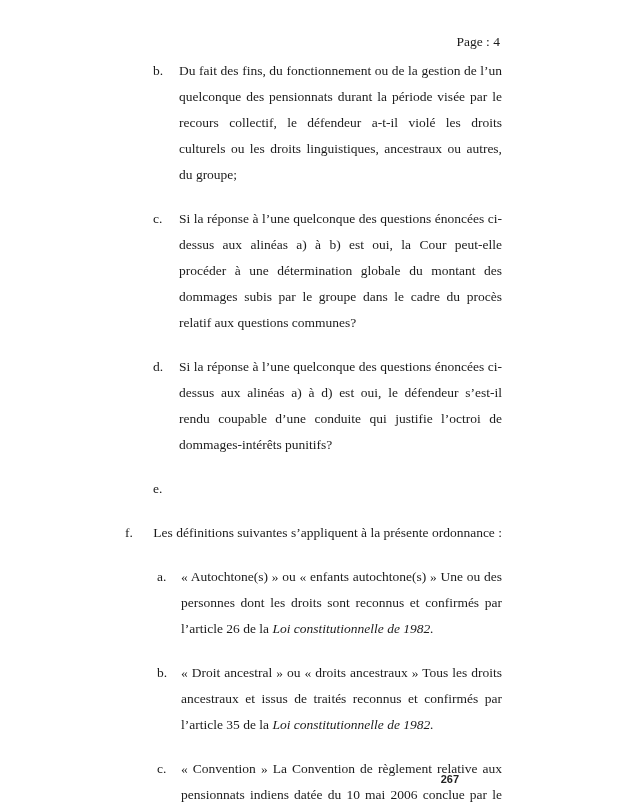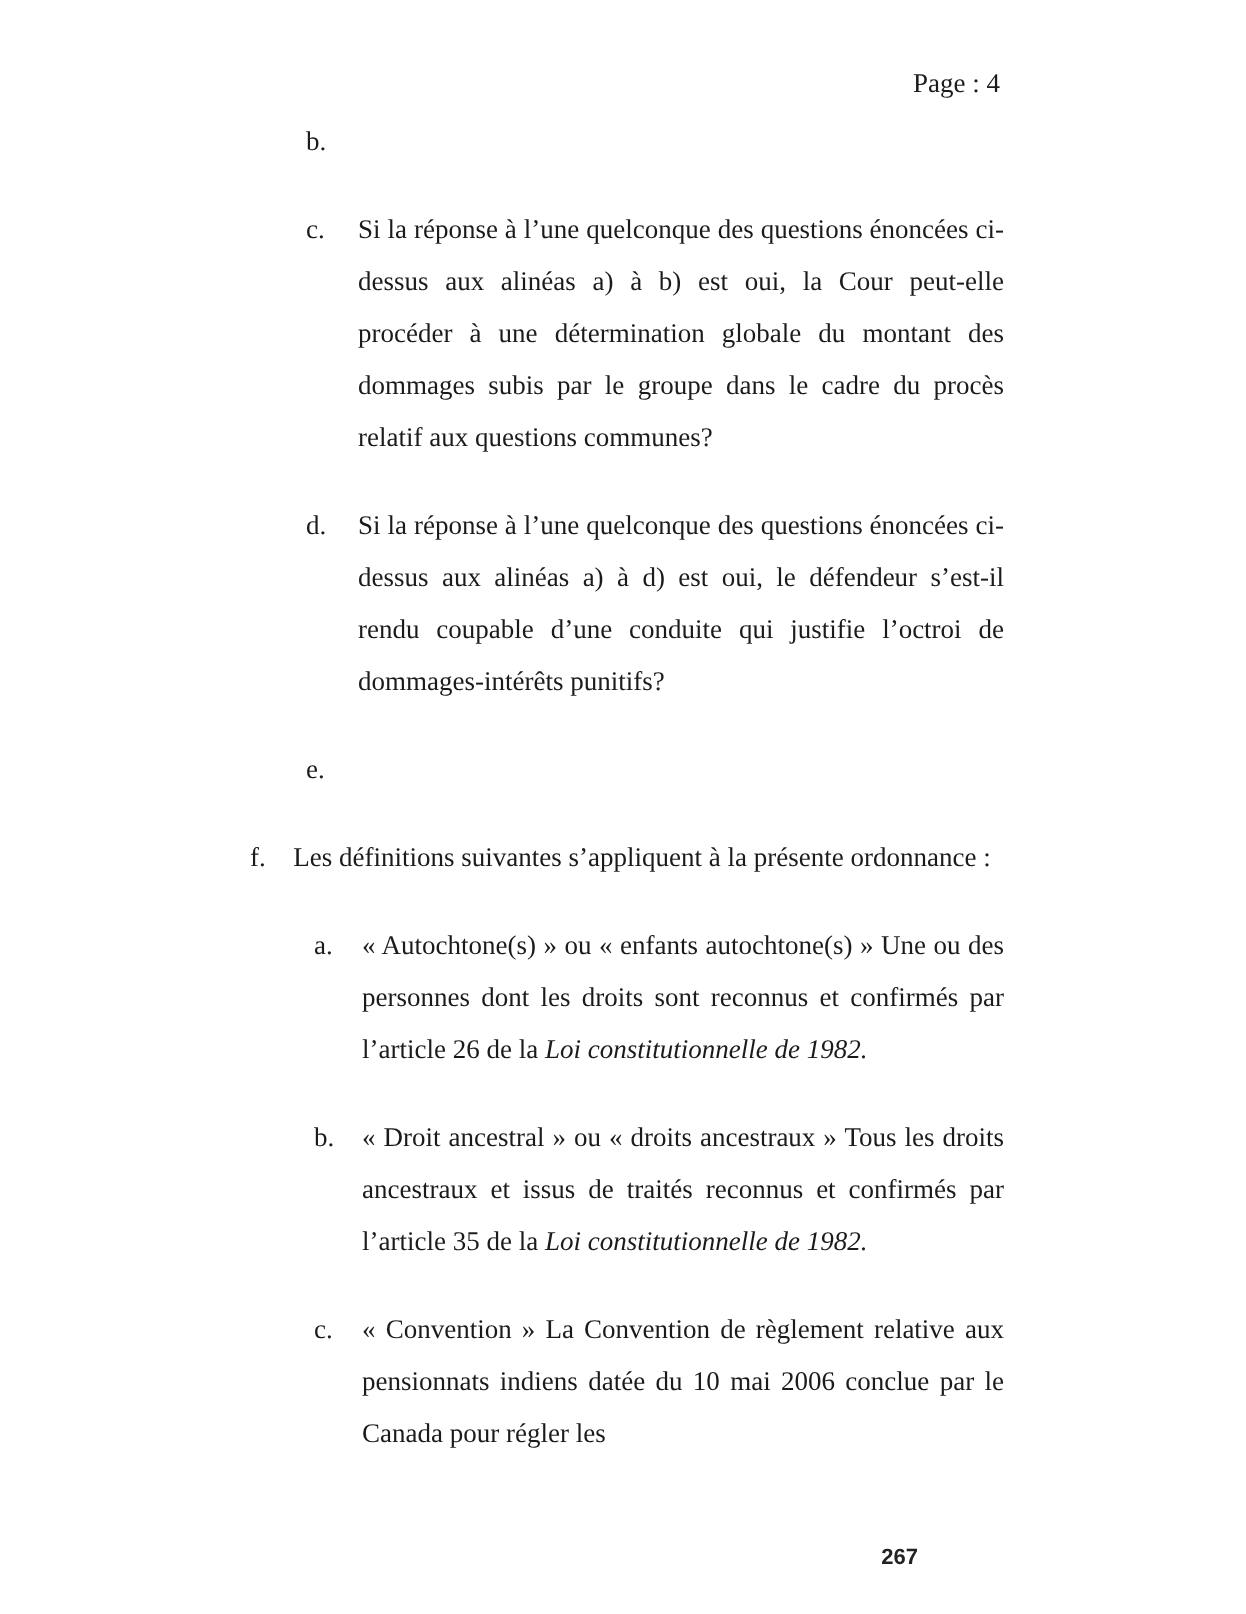--- a/index.html
+++ b/index.html
@@ -40,21 +40,21 @@
     flex: 0 0 auto;
   }
   .item .text {
     flex: 1 1 auto;
     text-align: justify;
   }
   .q-item { padding-left: 153px; }
   .q-item .marker { width: 26px; }
   .f-item { padding-left: 125px; }
   .f-item .marker { width: 15px; }
-  .f-item .text { text-align: center; }
+  .f-item .text { text-align: right; }
   .def-item { padding-left: 157px; }
   .def-item .marker { width: 24px; }
   .text em {
     font-style: italic;
   }
   .footer {
     position: absolute;
     bottom: 22px;
     right: 86px;
     font-family: "Liberation Sans", sans-serif;
@@ -69,20 +69,21 @@
 <div class="page">
 
   <div class="header">
     <span>Page : 4</span>
   </div>
 
   <div class="content">
 
     <div class="item q-item">
       <span class="marker">b.</span>
+      <div class="text">Du fait des fins, du fonctionnement ou de la gestion de l’un quelconque des pensionnats durant la période visée par le recours collectif, le défendeur a-t-il violé les droits culturels ou les droits linguistiques, ancestraux ou autres, du groupe;</div>
     </div>
 
     <div class="item q-item">
       <span class="marker">c.</span>
       <div class="text">Si la réponse à l’une quelconque des questions énoncées ci-dessus aux alinéas a) à b) est oui, la Cour peut-elle procéder à une détermination globale du montant des dommages subis par le groupe dans le cadre du procès relatif aux questions communes?</div>
     </div>
 
     <div class="item q-item">
       <span class="marker">d.</span>
       <div class="text">Si la réponse à l’une quelconque des questions énoncées ci-dessus aux alinéas a) à d) est oui, le défendeur s’est-il rendu coupable d’une conduite qui justifie l’octroi de dommages-intérêts punitifs?</div>

